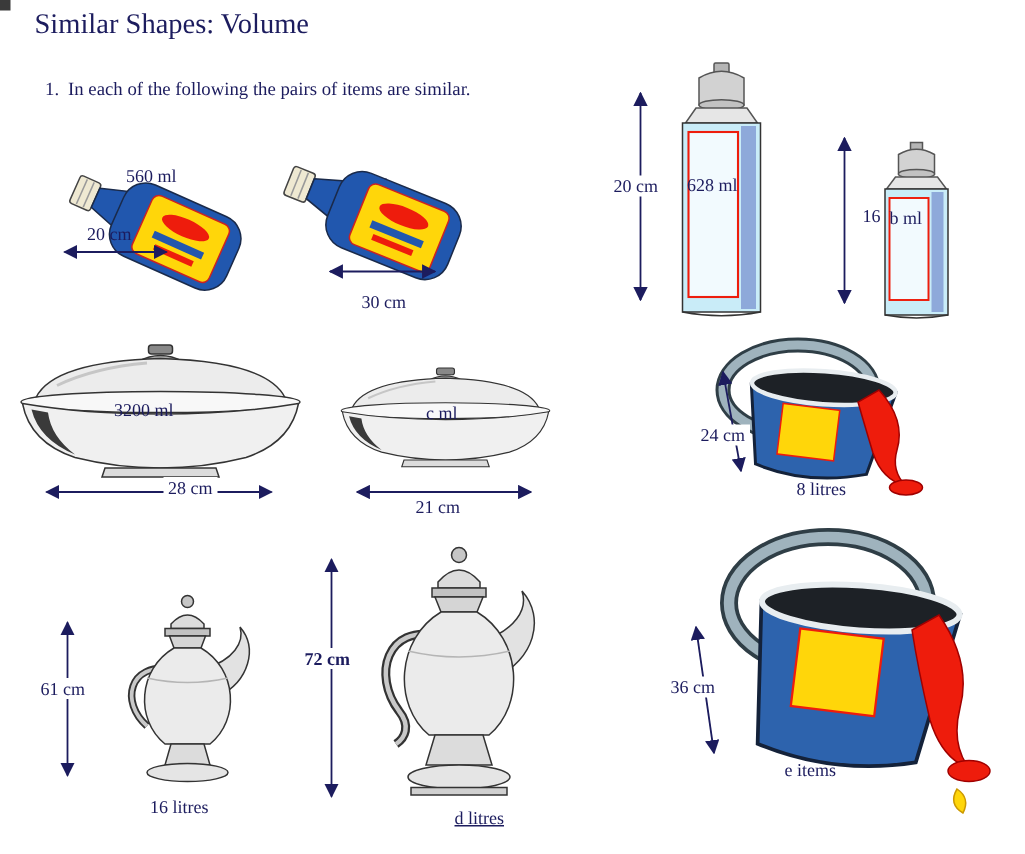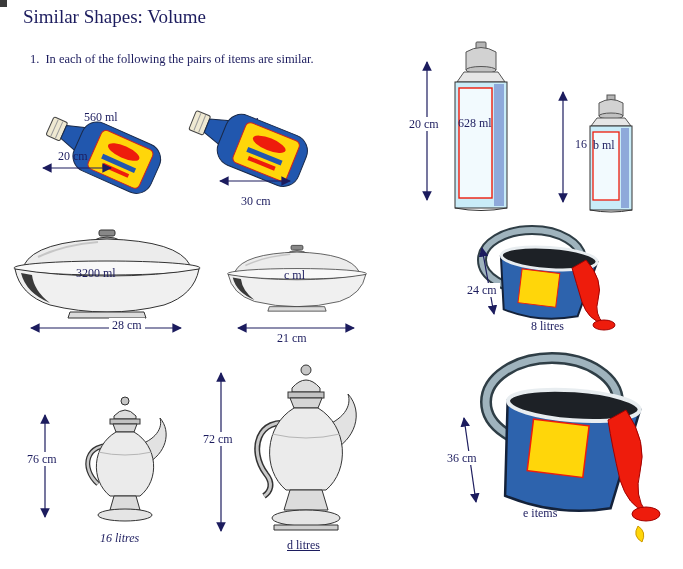--- a/index.html
+++ b/index.html
@@ -172,51 +172,51 @@
   </svg>
   <svg class="arrow" style="left:456px; top:412px;" width="26" height="96">
     <line x1="8" y1="6" x2="20" y2="90" stroke="#1c1c5e" stroke-width="1.2" marker-start="url(#arr)" marker-end="url(#arr)"></line>
   </svg>
   <div class="lbl measure" style="left:444px; top:451px;">36 cm</div>
   <div class="lbl" style="left:523px; top:506px;">e items</div>
 
   <svg class="arrow" style="left:40px; top:408px;" width="10" height="116">
     <line x1="5" y1="7" x2="5" y2="109" stroke="#1c1c5e" stroke-width="1.2" marker-start="url(#arr)" marker-end="url(#arr)"></line>
   </svg>
-  <div class="lbl measure" style="left:24px; top:452px;">76 cm</div>
+  <div class="lbl measure" style="left:24px; top:452px;">61 cm</div>
 
   <svg class="ill" style="left:64px; top:394px;" width="122" height="132" viewBox="0 0 122 132">
     <circle cx="61" cy="7" r="4" fill="#c6c6c6" stroke="#333"></circle>
     <path d="M50 22 Q61 10 72 22 L72 25 L50 25 Z" fill="#dcdcdc" stroke="#333"></path>
     <rect x="46" y="25" width="30" height="5" fill="#c2c2c2" stroke="#333"></rect>
     <path d="M49 30 L73 30 L70 38 L52 38 Z" fill="#d5d5d5" stroke="#333"></path>
     <path d="M72 52 C92 46 99 34 96 24 C108 38 102 60 82 70 Z" fill="#e2e2e2" stroke="#333"></path>
     <path d="M50 52 C22 48 16 74 34 90" fill="none" stroke="#333" stroke-width="5"></path>
     <path d="M50 52 C22 48 16 74 34 90" fill="none" stroke="#c9c9c9" stroke-width="2.5"></path>
     <path d="M52 38 C28 52 26 86 46 102 L76 102 C96 86 94 52 70 38 Z" fill="#ebebeb" stroke="#333"></path>
     <path d="M34 58 Q61 64 88 58" fill="none" stroke="#b5b5b5"></path>
     <path d="M50 102 L72 102 L76 116 L46 116 Z" fill="#dcdcdc" stroke="#333"></path>
     <ellipse cx="61" cy="121" rx="27" ry="6" fill="#e5e5e5" stroke="#333"></ellipse>
   </svg>
-  <div class="lbl" style="left:100px; top:531px;font-style:italic;">16 litres</div>
+  <div class="lbl" style="left:100px; top:531px;">16 litres</div>
 
   <svg class="arrow" style="left:216px; top:366px;" width="10" height="172">
     <line x1="5" y1="7" x2="5" y2="165" stroke="#1c1c5e" stroke-width="1.2" marker-start="url(#arr)" marker-end="url(#arr)"></line>
   </svg>
-  <div class="lbl measure" style="left:200px; top:432px;">72 cm</div>
+  <div class="lbl measure" style="left:200px; top:432px;font-weight:bold;">72 cm</div>
 
   <svg class="ill" style="left:230px; top:362px;" width="146" height="172" viewBox="0 0 146 172">
     <circle cx="76" cy="8" r="5" fill="#c6c6c6" stroke="#333"></circle>
     <path d="M62 26 Q76 10 90 26 L90 30 L62 30 Z" fill="#dcdcdc" stroke="#333"></path>
     <rect x="58" y="30" width="36" height="6" fill="#c2c2c2" stroke="#333"></rect>
     <path d="M60 36 L92 36 L88 46 L64 46 Z" fill="#d5d5d5" stroke="#333"></path>
     <path d="M90 66 C114 58 122 44 118 32 C134 50 126 78 100 90 Z" fill="#e2e2e2" stroke="#333"></path>
     <path d="M62 62 C28 54 18 88 36 112 C44 122 40 130 34 134" fill="none" stroke="#333" stroke-width="6"></path>
     <path d="M62 62 C28 54 18 88 36 112 C44 122 40 130 34 134" fill="none" stroke="#c9c9c9" stroke-width="3"></path>
     <path d="M64 46 C34 64 32 108 56 128 L96 128 C120 108 118 64 88 46 Z" fill="#ebebeb" stroke="#333"></path>
     <path d="M42 72 Q76 80 110 72" fill="none" stroke="#b5b5b5"></path>
     <path d="M60 128 L92 128 L98 148 L54 148 Z" fill="#dcdcdc" stroke="#333"></path>
     <ellipse cx="76" cy="156" rx="34" ry="8" fill="#e5e5e5" stroke="#333"></ellipse>
     <path d="M44 163 L108 163 L108 168 L44 168 Z" fill="#d0d0d0" stroke="#333"></path>
   </svg>
-  <div class="lbl" style="left:287px; top:538px;text-decoration:underline;">d litres</div>
+  <div class="lbl" style="left:303px; top:538px;text-decoration:underline;">d litres</div>
 
 </div>
 
 </body></html>

